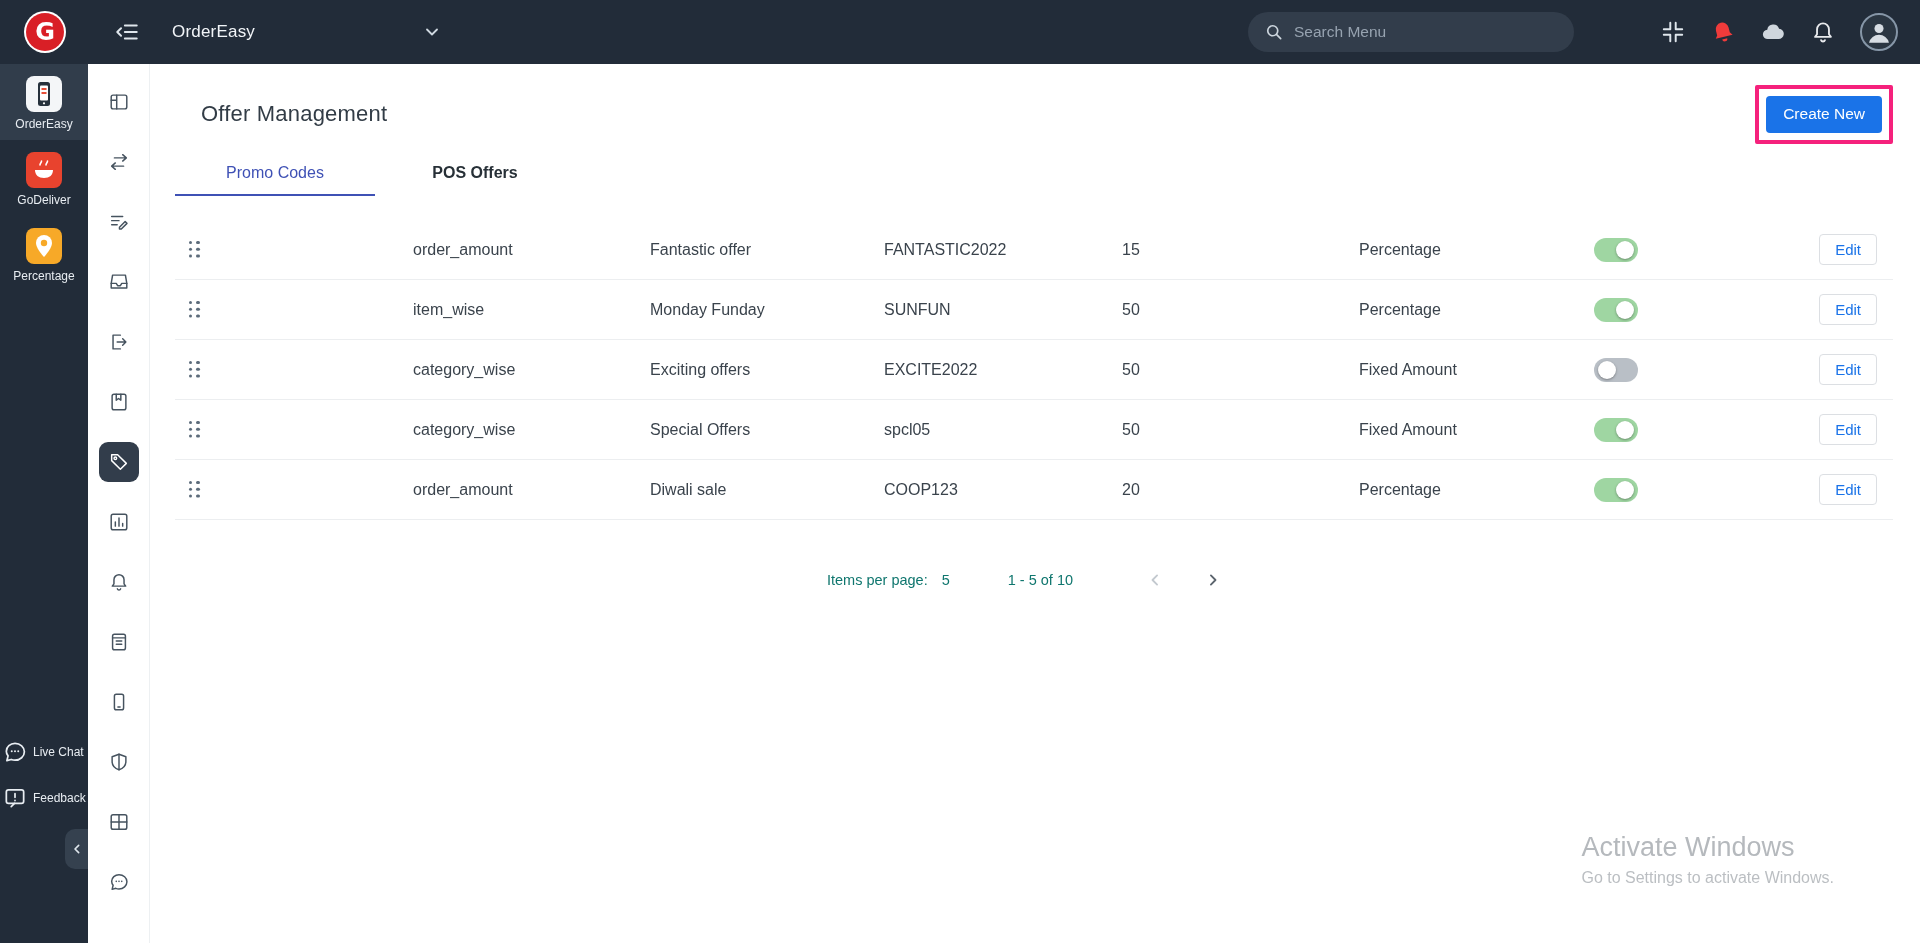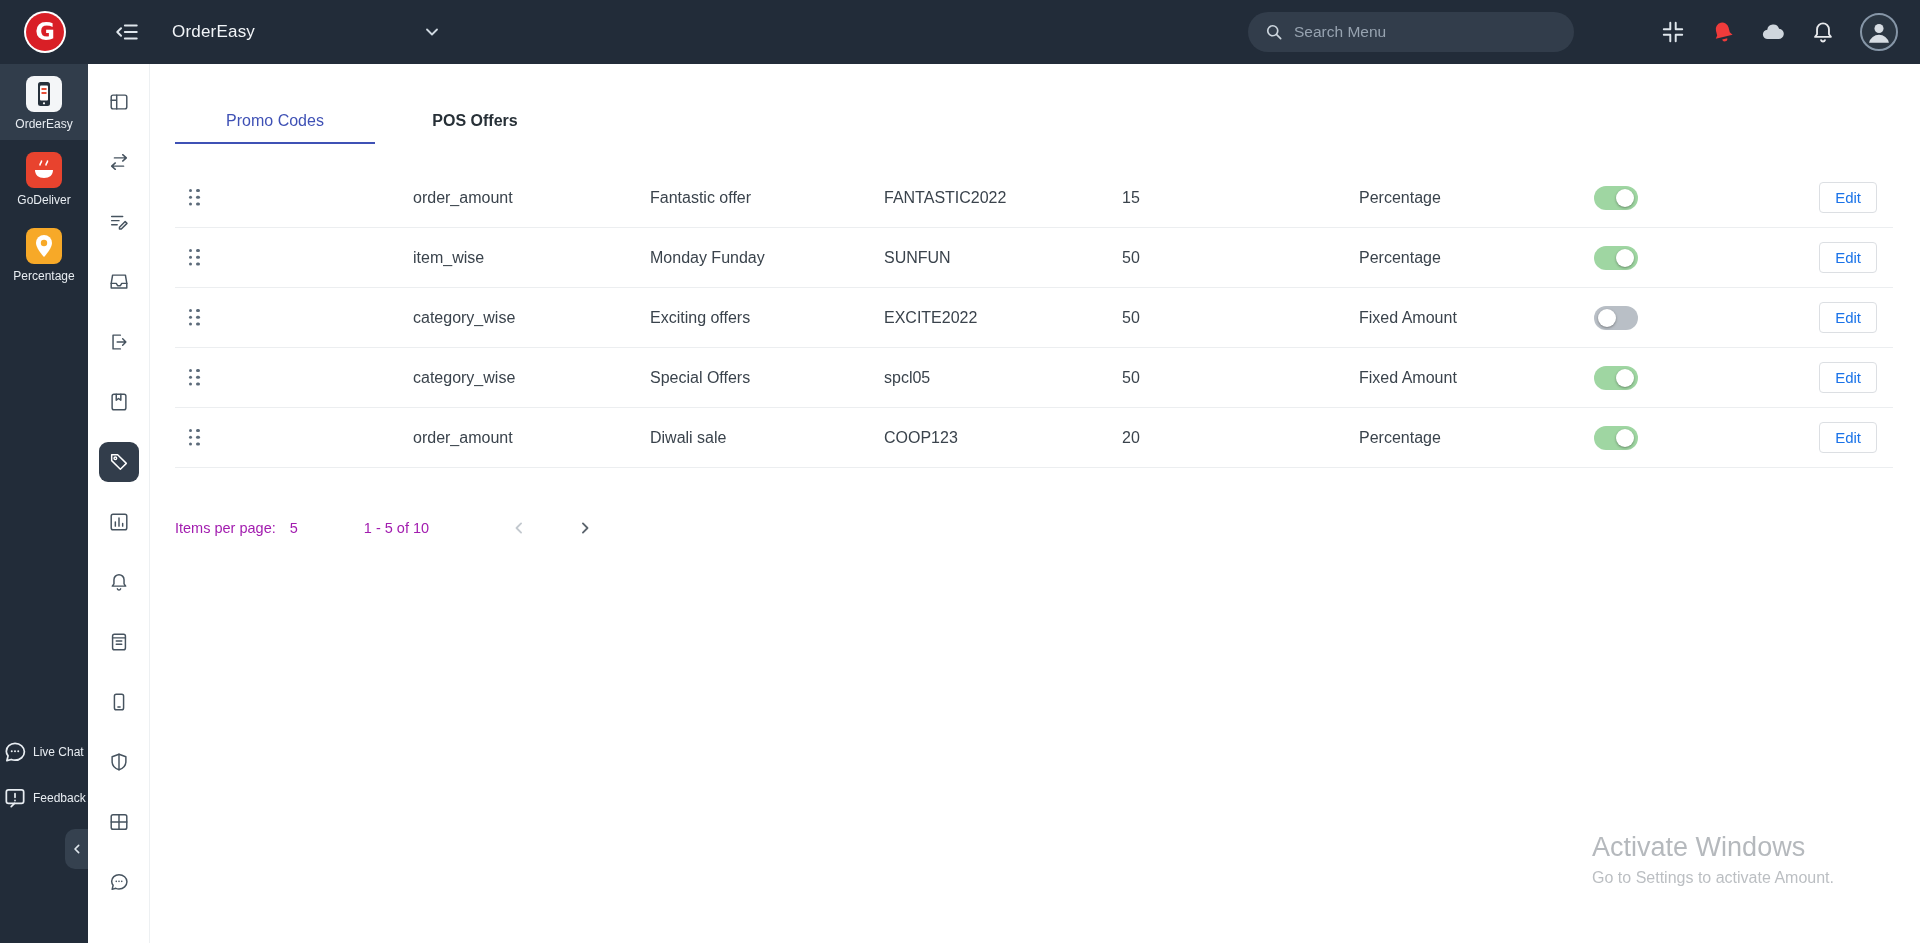--- a/index.html
+++ b/index.html
@@ -96,22 +96,22 @@
     height:31px;padding:0 15px;cursor:pointer;font-family:"Liberation Sans",sans-serif}
 
   .toggle{width:44px;height:24px;border-radius:12px;background:var(--toggle-off-track);position:relative;
     display:inline-block;cursor:pointer;vertical-align:middle}
   .toggle .knob{position:absolute;top:3px;left:4px;width:18px;height:18px;border-radius:50%;background:#fff;
     box-shadow:0 1px 2.5px rgba(0,0,0,.35);transition:left .15s}
   .toggle.on{background:var(--toggle-on-track)}
   .toggle.on .knob{left:22px}
 
   
-  .pagination{display:flex;align-items:center;justify-content:flex-start;margin-top:40px;color:#a21caf;
-    font-size:14.5px;padding-right:8px;gap:26px}
+  .pagination{display:flex;align-items:center;justify-content:center;margin-top:40px;color:#0f766e;
+    font-size:14.5px;padding-right:8px;gap:18px}
   .ipp{display:flex;align-items:center;gap:14px;cursor:pointer}
   .range{margin-left:40px;margin-right:44px}
   .pg-btn{width:40px;height:40px;display:flex;align-items:center;justify-content:center;cursor:pointer;border-radius:50%}
   .pg-btn svg{width:20px;height:20px}
   .pg-btn.disabled svg{color:#c3c9cf}
   .pg-btn:not(.disabled) svg{color:#5b646d}
 
   
   .watermark{position:absolute;right:86px;bottom:56px;text-align:left;pointer-events:none}
   .watermark .wm1{font-size:27px;color:#a9adb2;opacity:.85}
@@ -320,20 +320,26 @@
             <path d="M12 4a8 7.2 0 0 0-8 7.2c0 1.7.6 3.2 1.6 4.4L4.5 20l4-1.1a9 9 0 0 0 3.5.7 8 7.2 0 0 0 0-15.6z"></path>
             <circle cx="9" cy="11.3" r=".9" fill="currentColor" stroke="none"></circle>
             <circle cx="12" cy="11.3" r=".9" fill="currentColor" stroke="none"></circle>
             <circle cx="15" cy="11.3" r=".9" fill="currentColor" stroke="none"></circle>
           </svg>
       </div>
     </div>
 
     <div class="main">
 
+      <div class="page-head">
+        <div class="page-title">Offer Management</div>
+        <div class="create-annotation">
+          <button class="create-btn">Create New</button>
+        </div>
+      </div>
 
       <div class="tabs">
         <div class="tab active">Promo Codes</div>
         <div class="tab">POS Offers</div>
       </div>
 
       <div class="table">
 
         <div class="trow">
           <div class="cell drag">
@@ -414,18 +420,18 @@
         </div>
         <div class="pg-btn">
           <svg viewBox="0 0 24 24" fill="none" stroke="currentColor" stroke-width="2.2" stroke-linecap="round" stroke-linejoin="round">
               <path d="M9.5 6.5 15 12l-5.5 5.5"></path>
             </svg>
         </div>
       </div>
 
       <div class="watermark">
         <div class="wm1">Activate Windows</div>
-        <div class="wm2">Go to Settings to activate Amount.</div>
+        <div class="wm2">Go to Settings to activate Windows.</div>
       </div>
 
     </div>
   </div>
 </div>
 
 </body></html>

